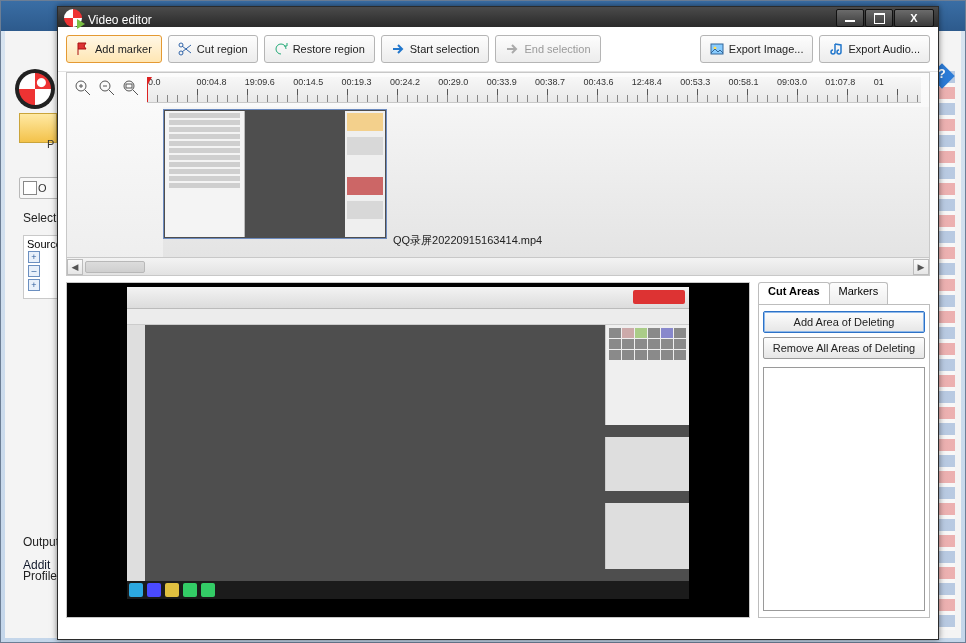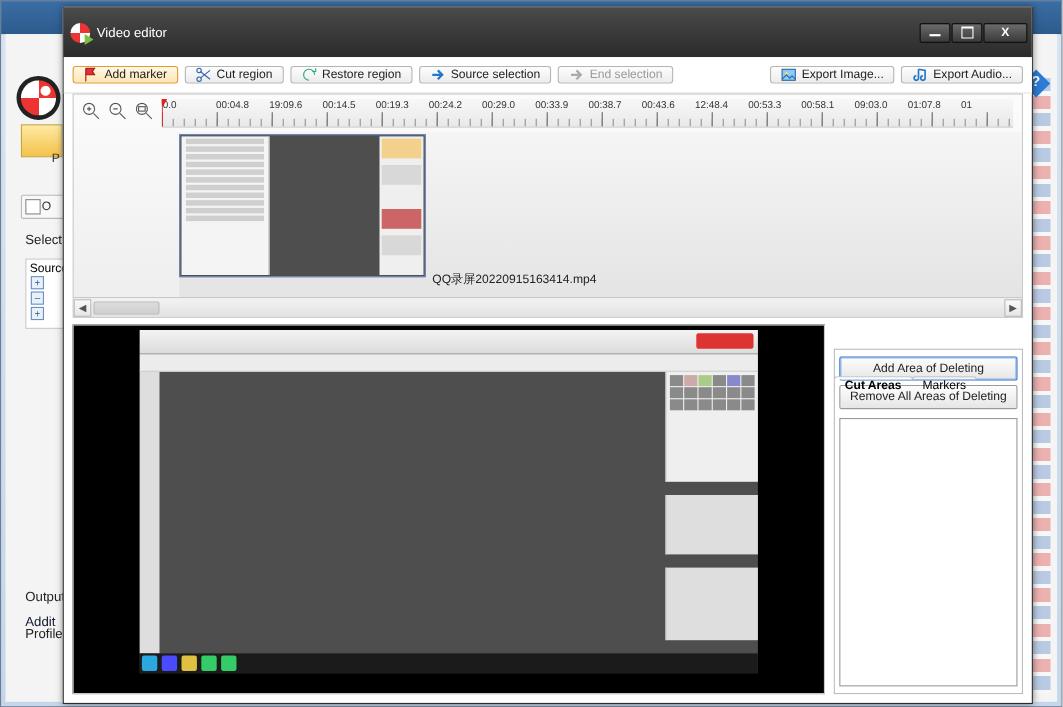--- a/index.html
+++ b/index.html
@@ -35,39 +35,39 @@
 .bg-addit  { position:absolute; left:18px; top:527px; font-size:12px; color:#0f172a; }
 .bg-right-strip { position:absolute; right:6px; top:40px; width:16px; bottom:8px;
   background:repeating-linear-gradient(#4a7cc0 0 12px,#fff 12px 16px,#d33 16px 28px,#fff 28px 32px); opacity:.35; }
 .bg-help { position:absolute; right:10px; top:36px; width:18px; height:18px;
   background:#2c7bd6; transform:rotate(45deg); }
 .bg-help span{ position:absolute; left:3px; top:0; transform:rotate(-45deg); color:#fff; font-weight:bold; font-size:13px; }
 
 
 .win { position:absolute; left:57px; top:6px; width:882px; height:634px;
   background:#fff; border:1px solid #2b2b2b; box-shadow:0 0 6px rgba(0,0,0,.5); }
-.titlebar { height:45px; background:linear-gradient(#4b4b4b 0%,#3a3a3a 50%,#2b2b2b 100%);
-  display:flex; align-items:center; padding:0 4px; color:#fff; font-size:12px; }
+.titlebar { height:20px; background:linear-gradient(#4b4b4b 0%,#3a3a3a 50%,#2b2b2b 100%);
+  display:flex; align-items:flex-end; padding:0 4px; color:#fff; font-size:12px; }
 .titlebar .app-icon { width:18px; height:18px; margin:0 6px 0 2px; position:relative; }
 .titlebar .app-icon::before{ content:""; position:absolute; inset:0;
   background: conic-gradient(#e33 0 25%, #fff 0 50%, #e33 0 75%, #fff 0 100%); border-radius:50%; }
 .titlebar .app-icon::after{ content:""; position:absolute; right:-3px; bottom:-2px;
   border-left:8px solid #7ac043; border-top:5px solid transparent; border-bottom:5px solid transparent; }
 .title-text { flex:0 0 auto; }
 .title-spacer{ flex:1; }
 .winbtn { width:28px; height:18px; margin-left:1px; border:1px solid #111;
   background:linear-gradient(#6b6b6b,#3a3a3a); border-radius:2px; display:flex;
   align-items:center; justify-content:center; color:#fff; font-size:11px; font-weight:bold; }
 .winbtn.max::before{content:""; width:9px; height:8px; border:1px solid #fff; border-top-width:2px;}
 .winbtn.min::before{content:""; width:10px; height:0; border-top:2px solid #fff; margin-top:5px;}
 .winbtn.close{ width:40px; }
 
 
 .toolbar { display:flex; gap:6px; padding:8px 8px; background:#fff; border-bottom:1px solid #e3e3e3; }
-.btn { display:flex; align-items:center; gap:5px; height:16px; padding:0 9px;
+.btn { display:flex; align-items:center; gap:5px; height:28px; padding:0 9px;
   border:1px solid #b5b5b5; border-radius:3px;
   background:linear-gradient(#fdfdfd,#ececec); font-size:11px; color:#222; cursor:default; }
 .btn.active{ border-color:#e49a33; background:linear-gradient(#fff7e6,#ffe6b3); }
 .btn.disabled{ color:#9a9a9a; }
 .btn .ico{ width:14px; height:14px; display:inline-flex; align-items:center; justify-content:center; }
 .toolbar .spacer{ flex:1; }
 
 
 .flag-red svg, .flag-gray svg, .scissors svg, .undo svg, .arrow-blue svg,
 .arrow-gray svg, .img-ico svg, .aud-ico svg, .mag svg { width:14px; height:14px; }
@@ -140,21 +140,21 @@
 .preview .mock .taskbar i{ display:inline-block; width:14px; height:14px; margin:2px 2px 0;
   background:#3c6; border-radius:2px; }
 .preview .mock .taskbar i:nth-child(1){background:#2ca8e0;}
 .preview .mock .taskbar i:nth-child(2){background:#4a4aff;}
 .preview .mock .taskbar i:nth-child(3){background:#e0c040;}
 
 .side-panel{ width:172px; display:flex; flex-direction:column; }
 .tabs{ display:flex; height:22px; }
 .tab{ flex:0 0 auto; padding:2px 9px 0; font-size:11px; border:1px solid #bdbdbd;
   border-bottom:none; background:linear-gradient(#fdfdfd,#eee); border-radius:3px 3px 0 0;
-  margin-right:-1px; position:relative;margin-top:47px; }
+  margin-right:-1px; position:relative; }
 .tab.active{ font-weight:bold; background:#fff; z-index:2; }
 .tab-body{ flex:1; border:1px solid #bdbdbd; padding:6px 4px; display:flex;
   flex-direction:column; gap:4px; background:#fff; }
 .pbtn{ height:22px; border:1px solid #9a9a9a; border-radius:2px;
   background:linear-gradient(#fdfdfd,#e6e6e6); font-size:11px; text-align:center;
   line-height:20px; color:#222; }
 .pbtn.primary{ border-color:#2d72c7; box-shadow:0 0 0 1px #8fb9ea inset; }
 .listbox{ flex:1; border:1px solid #9a9a9a; margin-top:4px; background:#fff; }
 
 </style>
@@ -223,21 +223,21 @@
           </svg>
         </span>
       <span>Restore region</span>
     </div>
     <div class="btn">
       <span class="ico arrow-blue">
           <svg viewBox="0 0 14 14">
             <path d="M2 7h8M7 3l4 4-4 4" fill="none" stroke="#27c" stroke-width="2"></path>
           </svg>
         </span>
-      <span>Source selection</span>
+      <span>Start selection</span>
     </div>
     <div class="btn disabled">
       <span class="ico arrow-gray">
           <svg viewBox="0 0 14 14">
             <path d="M2 7h8M7 3l4 4-4 4" fill="none" stroke="#aaa" stroke-width="2"></path>
           </svg>
         </span>
       <span>End selection</span>
     </div>
     <span class="spacer"></span>

